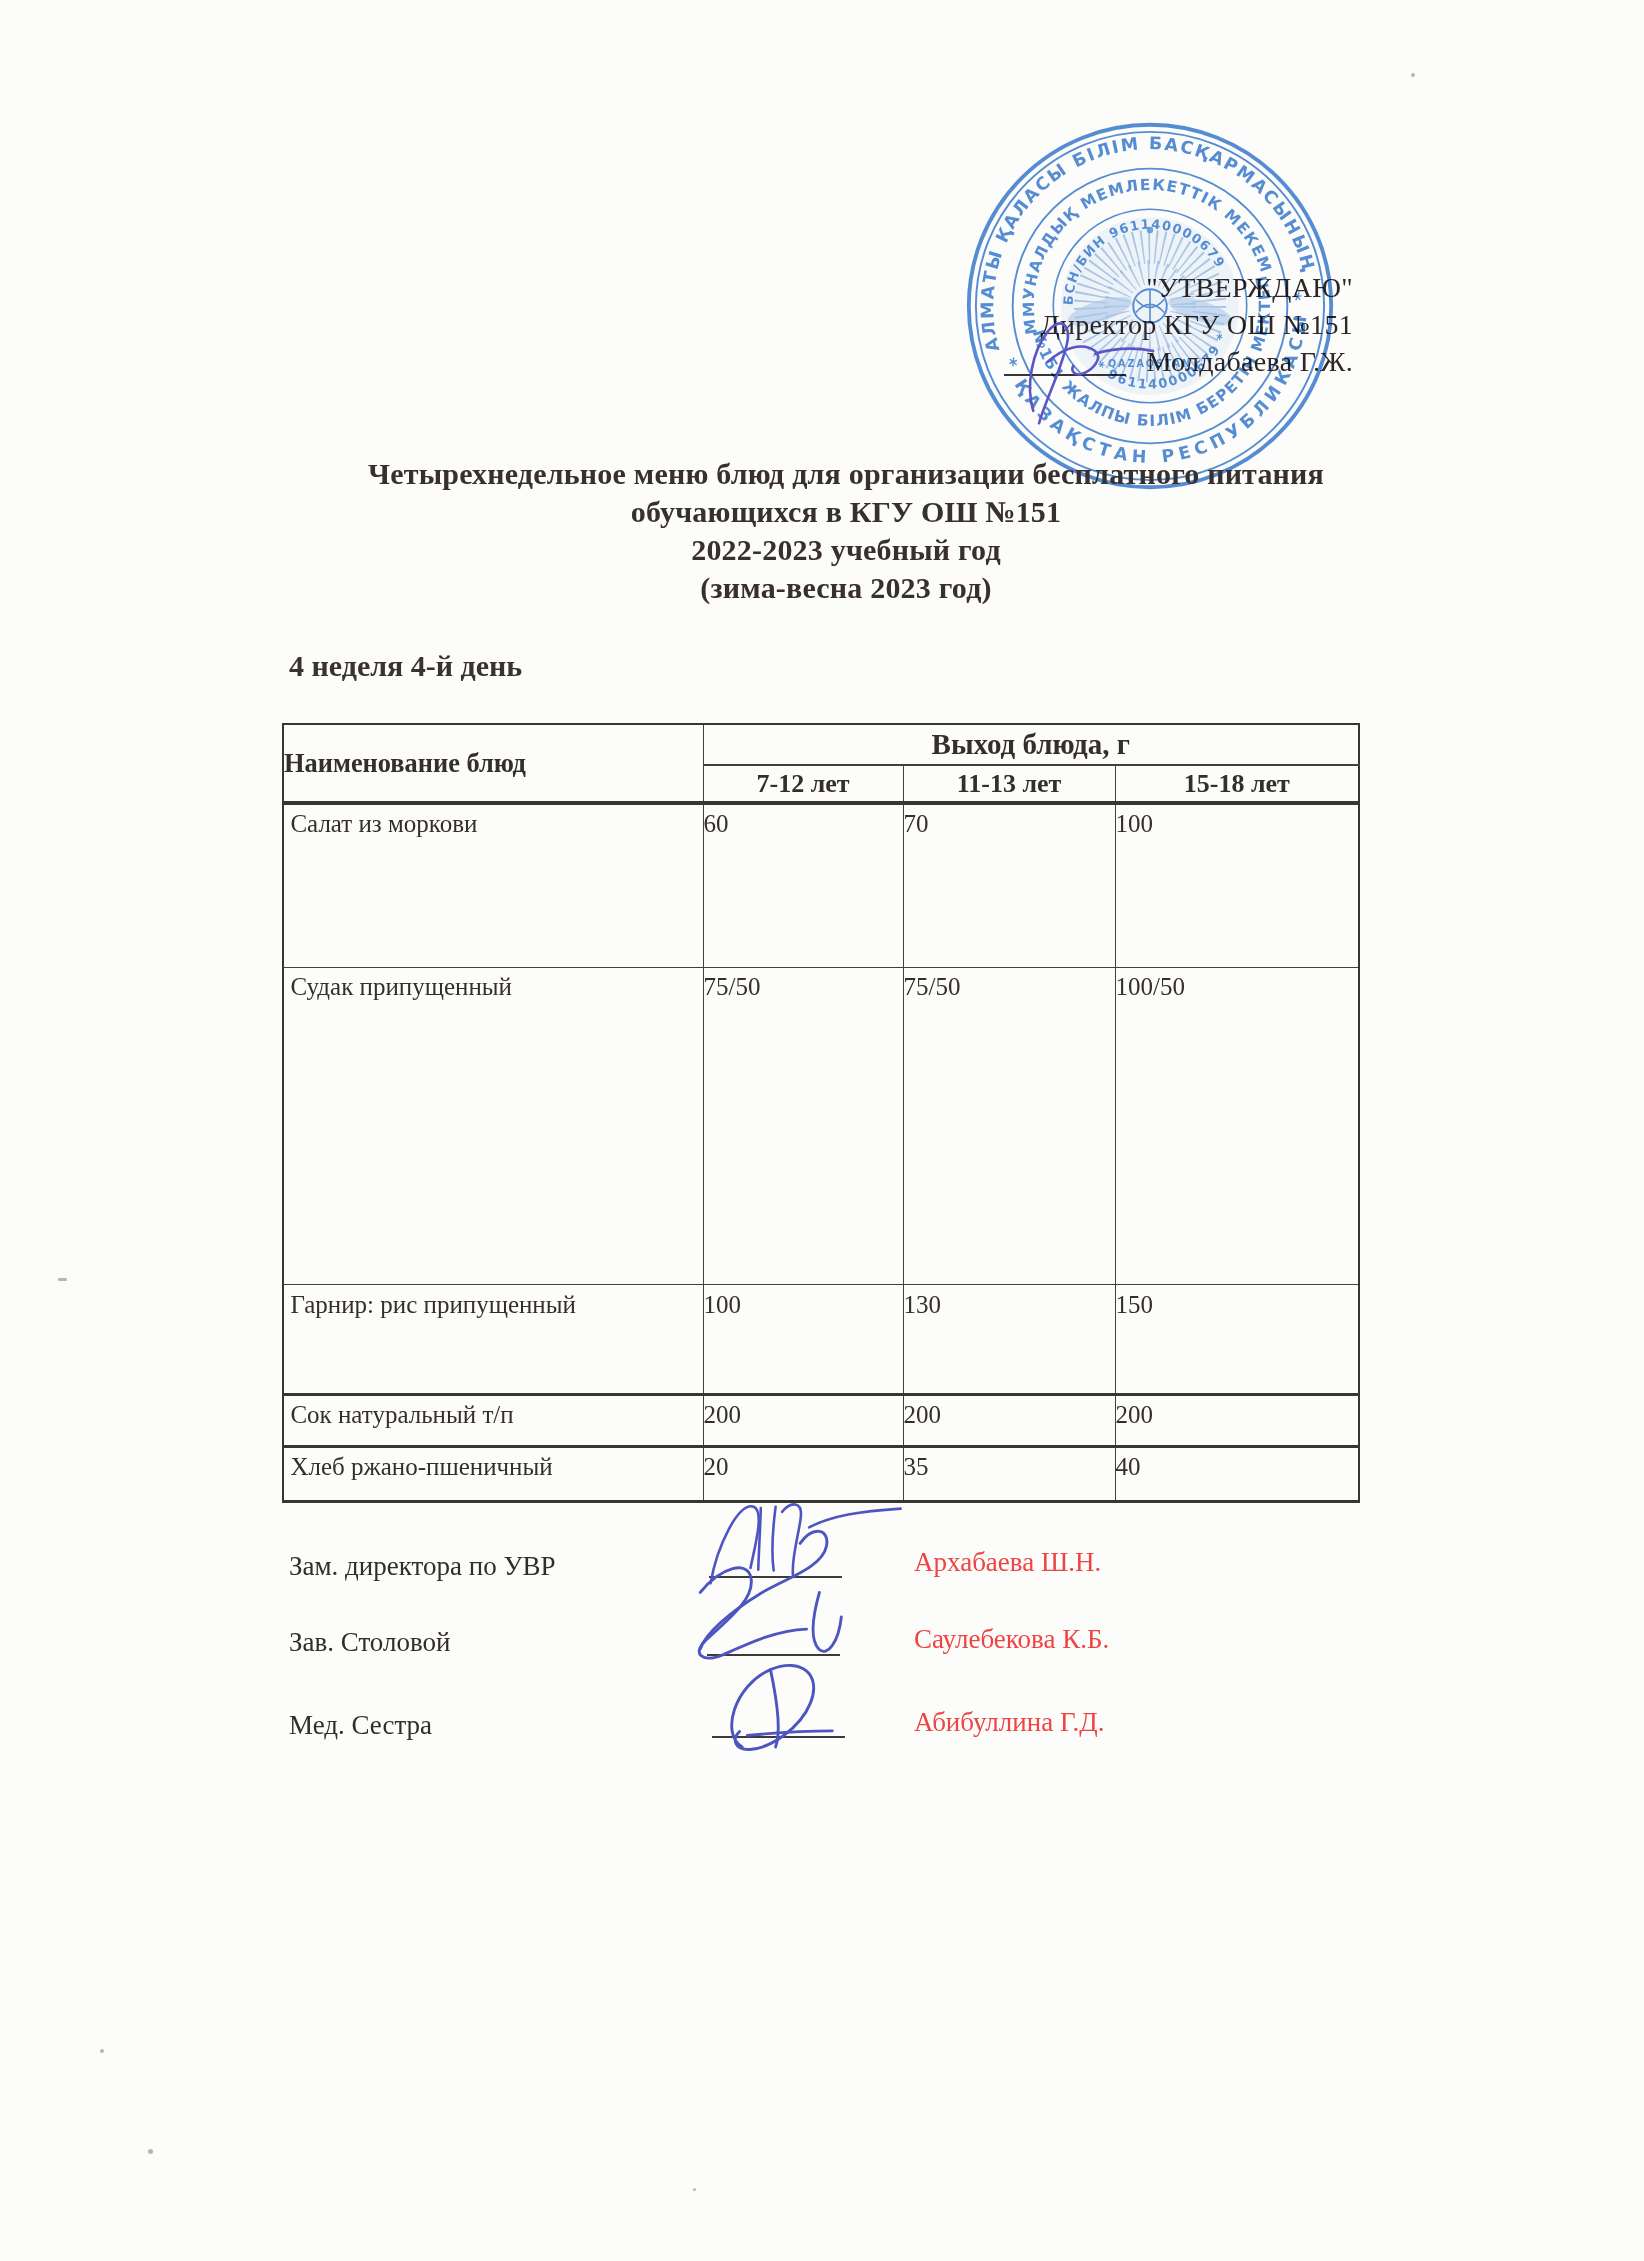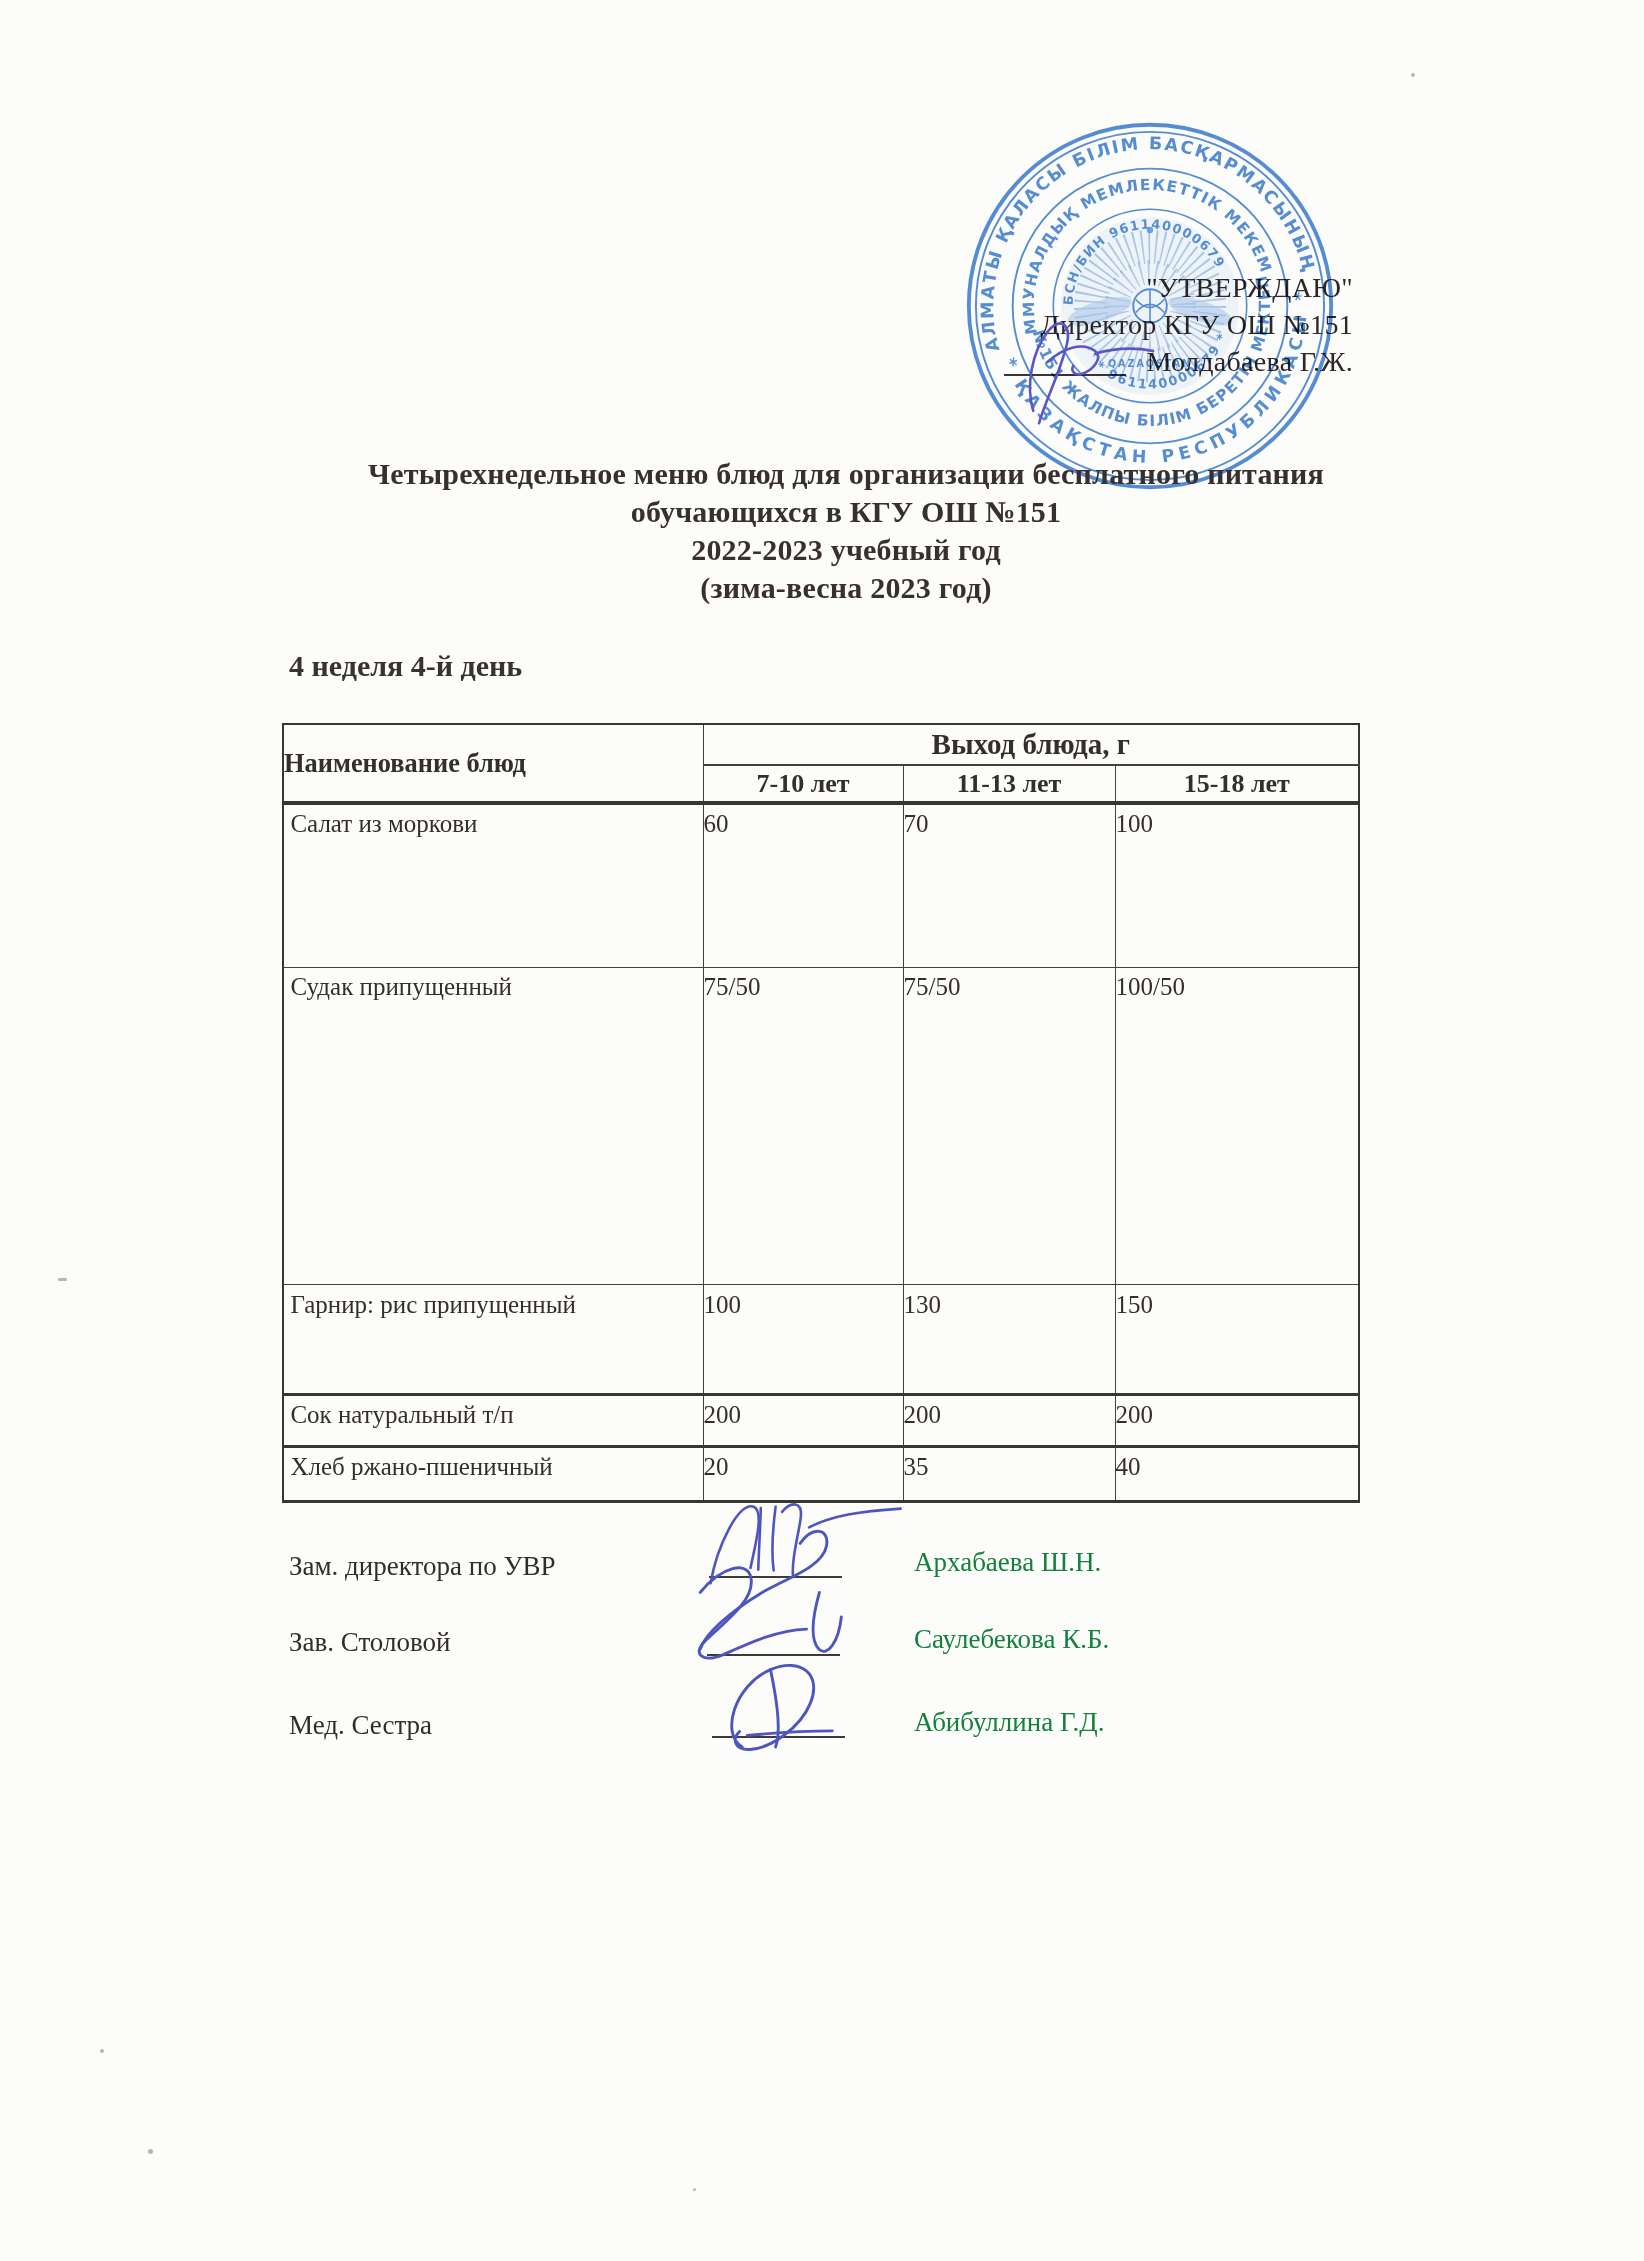--- a/index.html
+++ b/index.html
@@ -73,21 +73,21 @@
     text-align:left;padding-top:5.2px;
   }
   .menu tr.r0 td{height:157px;}
   .menu tr.r1 td{height:311px;}
   .menu tr.r2 td{height:102px;}
   .menu tr.r3 td{height:44px;border-top:3.9px solid #39352f;}
   .menu tr.r4 td{height:47px;border-top:3.2px solid #39352f;}
   .menu{border:2.6px solid #39352f;border-bottom-width:3.9px;}
   
   .sig-role{position:absolute;left:289px;font-size:27px;color:#332c2c;white-space:nowrap;}
-  .sig-name{position:absolute;left:914px;font-size:27px;color:#15803d;white-space:nowrap;}
+  .sig-name{position:absolute;left:914px;font-size:27px;color:#ef4444;white-space:nowrap;}
   .sig-line{position:absolute;height:1.9px;background:#3b3b3b;}
   .ink-layer{position:absolute;left:0;top:0;width:1644px;height:2261px;pointer-events:none;}
   
   .speck{position:absolute;background:#b9b5ae;border-radius:50%;}
 </style>
 </head>
 <body>
 
 <div class="page">
 
@@ -161,21 +161,21 @@
         <col style="width:200px">
         <col style="width:212px">
         <col style="width:244px">
     </colgroup>
     <tbody>
       <tr>
         <td class="name-h rowspan-name" rowspan="2">Наименование блюд</td>
         <td class="out-h" colspan="3">Выход блюда, г</td>
       </tr>
       <tr class="hdr2">
-        <td class="age-h">7-10 лет</td>
+        <td class="age-h">7-12 лет</td>
         <td class="age-h">11-13 лет</td>
         <td class="age-h">15-18 лет</td>
       </tr>
       <tr class="r0">
         <td class="dish">Салат из моркови</td>
         <td class="val">60</td>
         <td class="val">70</td>
         <td class="val">100</td>
       </tr>
       <tr class="r1">

